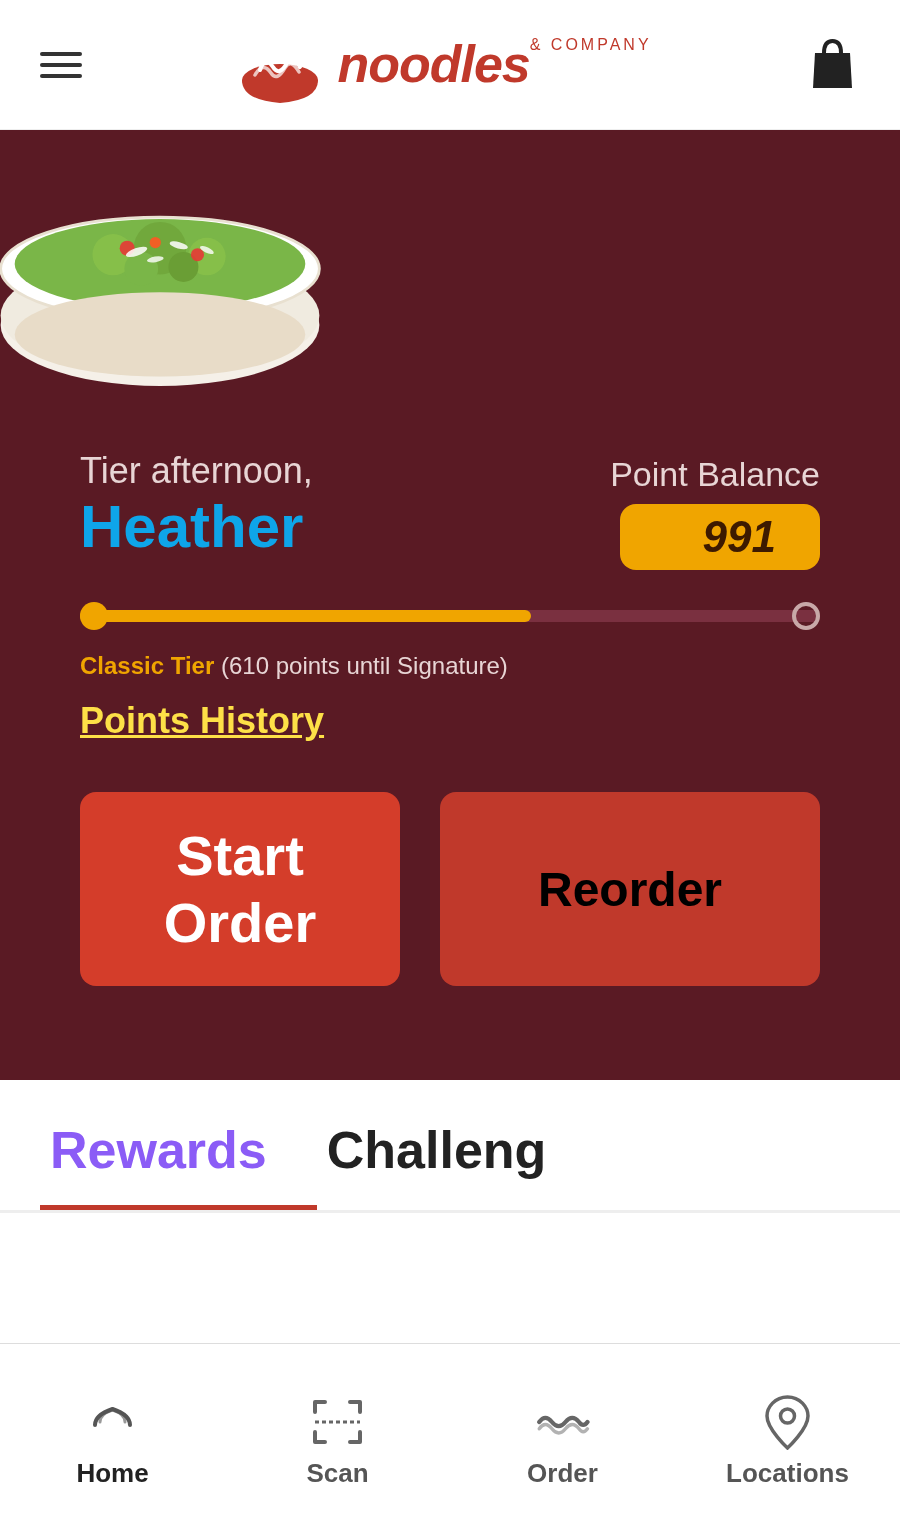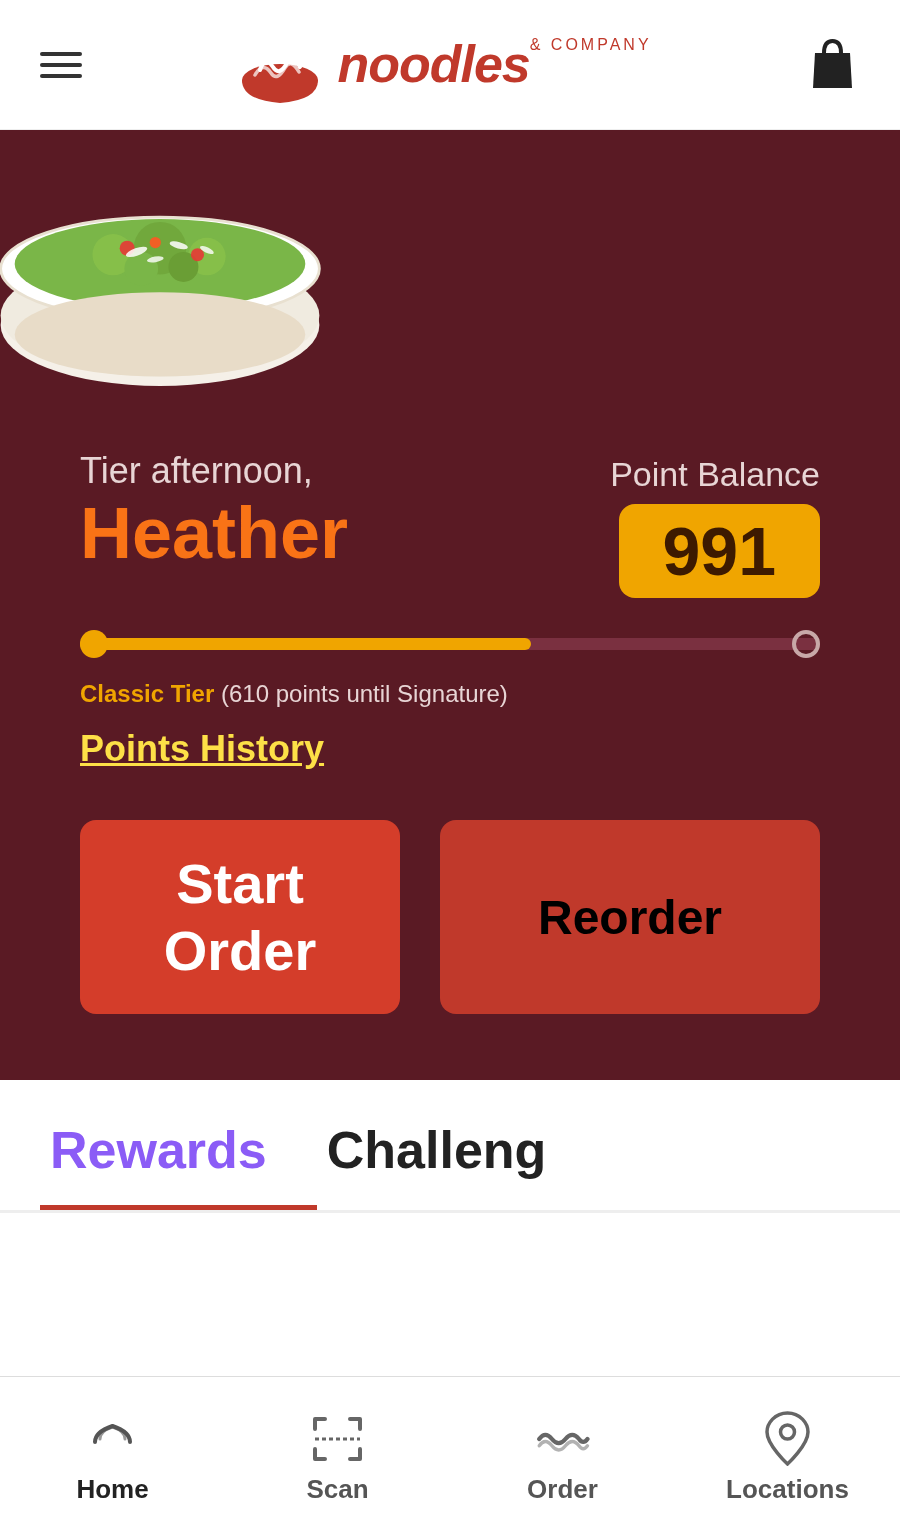--- a/index.html
+++ b/index.html
@@ -111,23 +111,23 @@
 
     .greeting-left {}
 
     .greeting-text {
       font-size: 36px;
       color: #e8d5d5;
       font-weight: 400;
     }
 
     .greeting-name {
-      font-size: 72px;
+      font-size: 60px;
       font-weight: 900;
-      color: #f97316;
+      color: #0ea5e9;
       line-height: 1;
       margin-top: 5px;
     }
 
     .point-balance-section {
       display: flex;
       flex-direction: column;
       align-items: flex-end;
       padding-top: 5px;
     }
@@ -135,26 +135,27 @@
     .point-balance-label {
       font-size: 34px;
       color: #e8d5d5;
       font-weight: 400;
       margin-bottom: 10px;
     }
 
     .point-balance-value {
       background: #f0a500;
       color: #3d1a00;
-      font-size: 68px;
+      font-size: 44px;
       font-weight: 900;
       border-radius: 16px;
       padding: 8px 44px;
       min-width: 200px;
       text-align: right;
+      font-style: italic;
     }
 
     
     .progress-container {
       margin: 40px 0 30px 0;
       position: relative;
     }
 
     .progress-track {
       width: 100%;
@@ -290,21 +291,21 @@
 
     
     .bottom-nav {
       position: fixed;
       bottom: 0;
       left: 0;
       width: 900px;
       background: #fff;
       border-top: 1px solid #ddd;
       display: flex;
-      height: 163px;
+      height: 196px;
     }
 
     .nav-item {
       flex: 1;
       display: flex;
       flex-direction: column;
       align-items: center;
       justify-content: center;
       gap: 8px;
       cursor: pointer;

